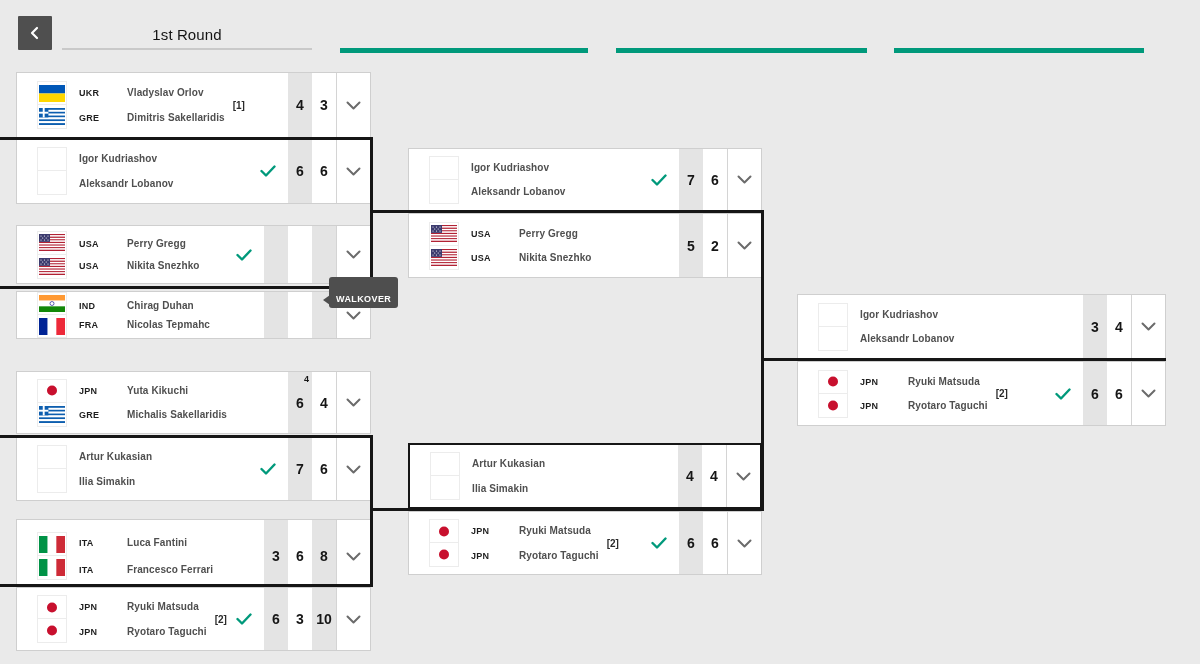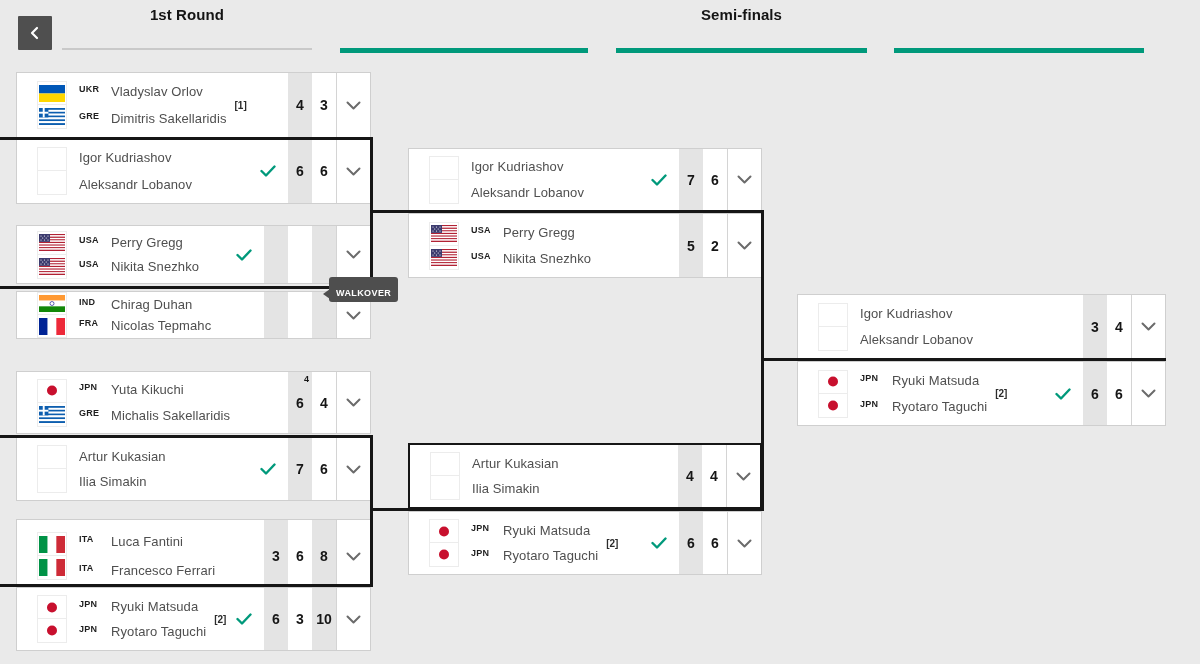--- a/index.html
+++ b/index.html
@@ -10,63 +10,63 @@
     -webkit-font-smoothing:antialiased;
   }
   
   .back{
     position:absolute;left:18px;top:16px;width:34px;height:34px;
     background:#4f4f4f;border:none;border-radius:1px;cursor:pointer;
     display:flex;align-items:center;justify-content:center;padding:0;
   }
   .rtab{position:absolute;top:0;height:56px;text-align:center;cursor:pointer;}
   .rtab .rtitle{
-    margin-top:6px;font-size:15px;font-weight:700;color:#141414;letter-spacing:.1px;
+    margin-top:26px;font-size:15px;font-weight:400;color:#141414;letter-spacing:.1px;
   }
   .rtab .rline{position:absolute;left:0;right:0;top:48px;}
   .rline.inactive{height:2px;background:#c9c9c9;}
   .rline.active{height:5px;background:#00997B;}
   
   .bline{position:absolute;background:#161616;z-index:6;}
   
   .card{
     position:absolute;background:#fff;border:1px solid #cfcfcf;
     box-sizing:border-box;display:flex;align-items:stretch;
     padding-left:20px;z-index:3;cursor:pointer;
   }
   .card.outlined{border:2px solid #161616;z-index:5;}
   .flagcol{display:flex;flex-direction:column;justify-content:center;margin-right:12px;}
   .flagbox{
     width:30px;height:24px;background:#fff;border:1px solid #ececec;
     display:flex;align-items:center;justify-content:center;box-sizing:border-box;
   }
   .flagbox + .flagbox{border-top:none;}
   .names{display:flex;flex-direction:column;justify-content:space-evenly;min-width:0;}
-  .prow{display:flex;align-items:flex-start;white-space:nowrap;}
+  .prow{display:flex;align-items:flex-end;white-space:nowrap;gap:16px;}
   .code{font-size:9px;font-weight:800;color:#1e1e1e;width:32px;flex:none;letter-spacing:.2px;}
-  .pname{font-size:13px;font-weight:400;color:#4f4f4f;letter-spacing:.1px;}
+  .pname{font-size:10px;font-weight:700;color:#4f4f4f;letter-spacing:.1px;}
   .seed{align-self:center;font-size:10px;font-weight:700;color:#2b2b2b;margin-left:8px;}
   .spacer{flex:1;}
   .check{align-self:center;margin-right:12px;flex:none;display:flex;}
   .cells{display:flex;flex:none;}
   .cell{
     width:24px;flex:none;display:flex;align-items:center;justify-content:center;
     font-size:14px;font-weight:800;color:#161616;position:relative;
   }
   .cell.shade{background:#e4e4e4;}
   .cell .sup{position:absolute;top:2px;right:3px;font-size:9px;font-weight:700;color:#161616;}
   .chev{
     width:33px;flex:none;border-left:1px solid #d4d4d4;
     display:flex;align-items:center;justify-content:center;cursor:pointer;
   }
   
   .walkover{
     position:absolute;left:329px;top:277px;z-index:9;
     background:#4e4e4e;color:#fff;font-size:9px;font-weight:800;letter-spacing:.4px;
-    padding:12px 7px 4px;border-radius:3px;line-height:1;
+    padding:18px 7px 4px;border-radius:3px;line-height:1;
   }
   .walkover:before{
     content:"";position:absolute;left:-6px;bottom:3px;
     border-top:5px solid transparent;border-bottom:5px solid transparent;
     border-right:7px solid #4e4e4e;
   }
 </style>
 </head>
 <body>
 
@@ -80,21 +80,20 @@
   </button>
   <div id="tabs">
       <div class="rtab" style="left: 62px; width: 250px;">
         <div class="rtitle">1st Round</div>
         <div class="rline inactive"></div>
       </div>
       <div class="rtab" style="left: 340px; width: 248px;">
         <div class="rline active"></div>
       </div>
       <div class="rtab" style="left: 616px; width: 251px;">
-        <div class="rtitle">Semi-finals</div>
         <div class="rline active"></div>
       </div>
       <div class="rtab" style="left: 894px; width: 250px;">
         <div class="rline active"></div>
       </div>
     </div>
   <div id="lines">
       <div class="bline" style="left: 0px; top: 137px; width: 373px; height: 3px;"></div>
       <div class="bline" style="left: 0px; top: 286px; width: 373px; height: 3px;"></div>
       <div class="bline" style="left: 0px; top: 435px; width: 373px; height: 3px;"></div>

